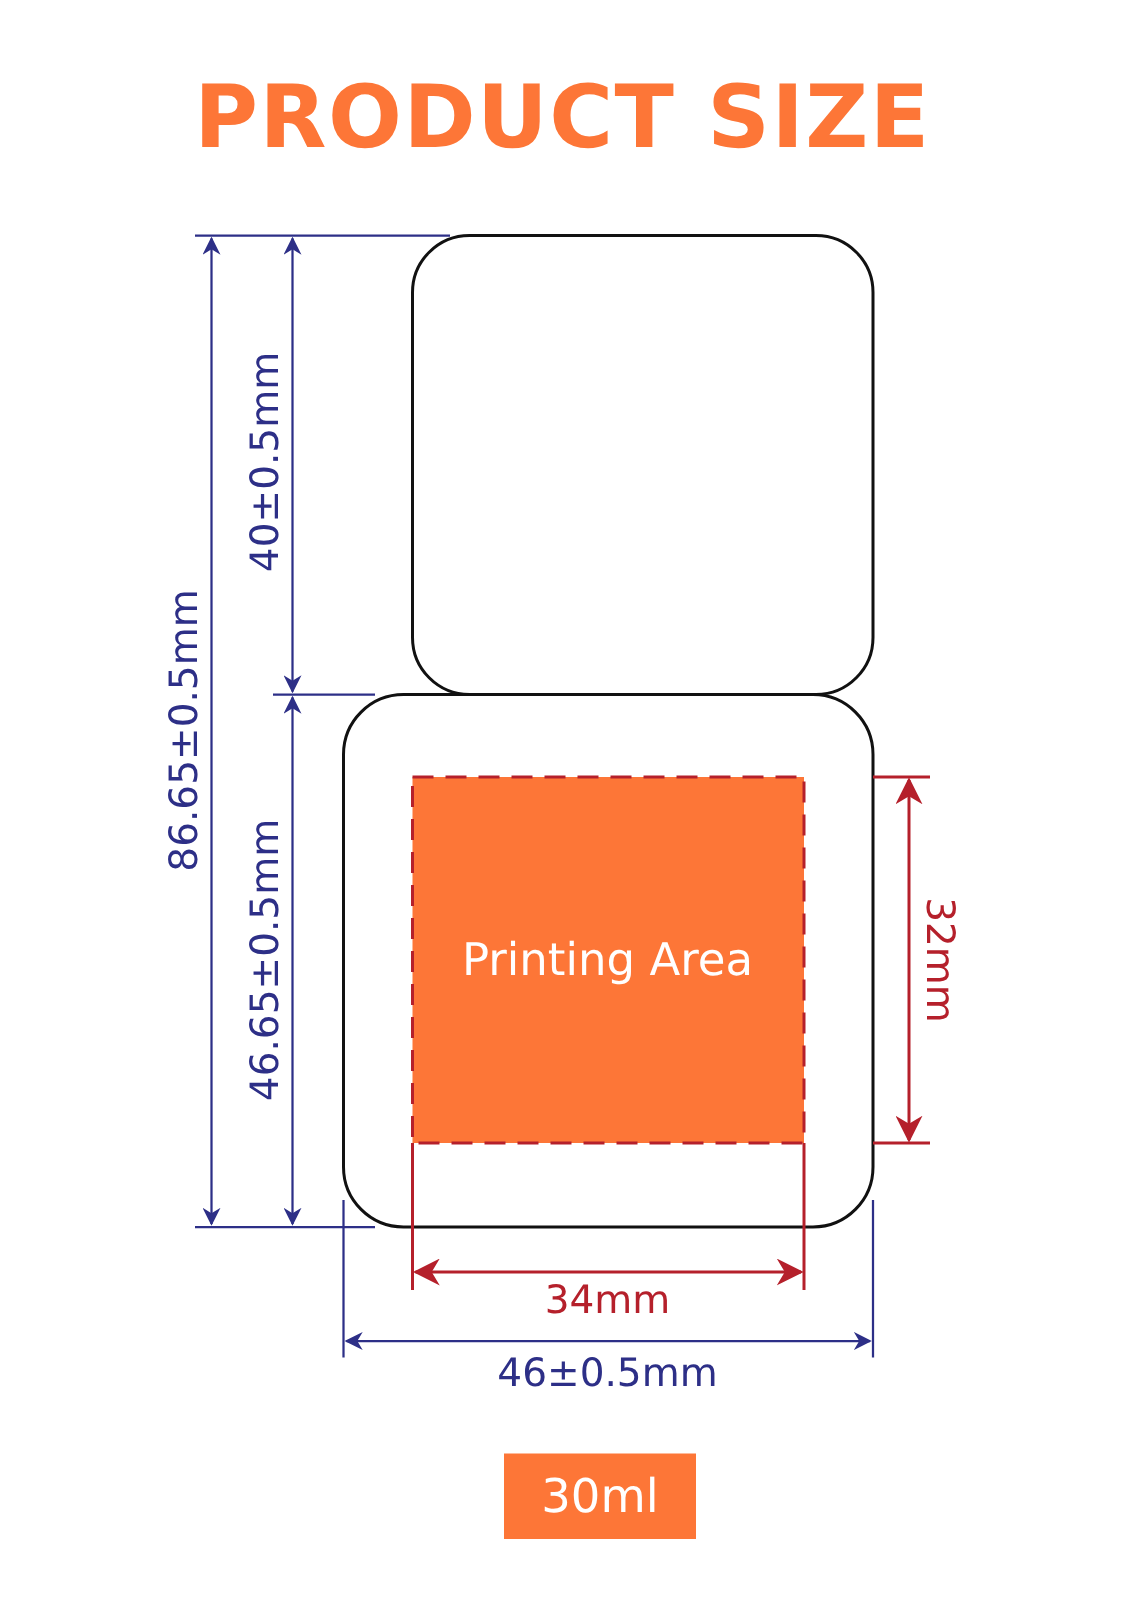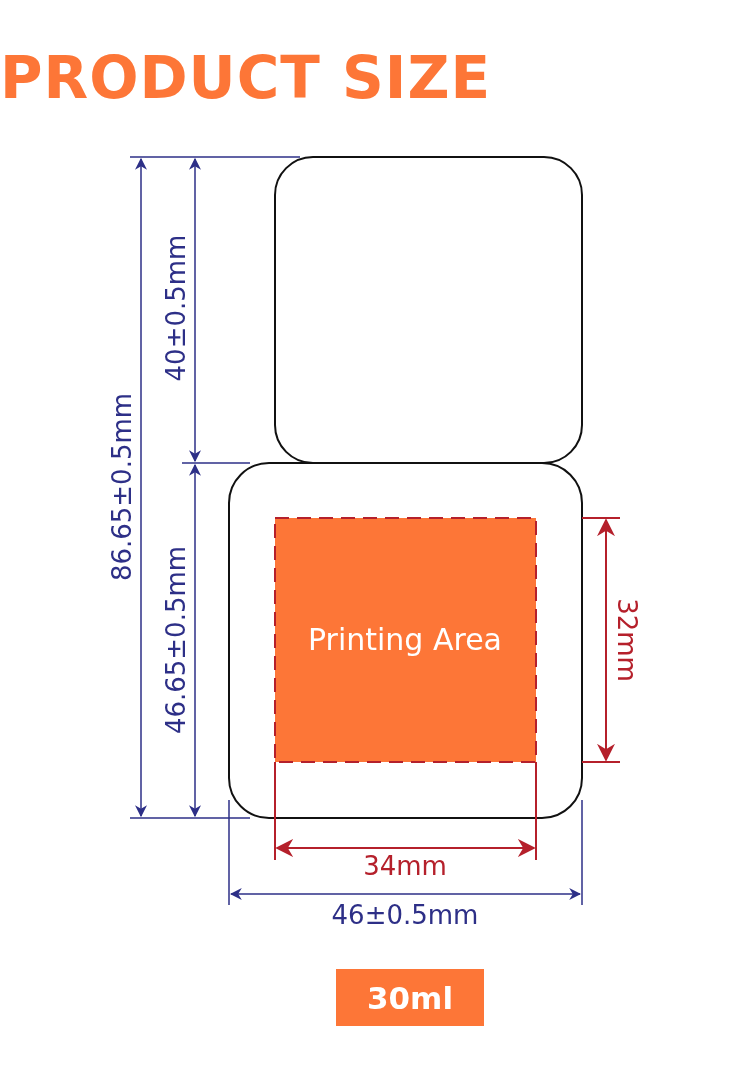--- a/index.html
+++ b/index.html
@@ -1,20 +1,20 @@
 <!DOCTYPE html>
 <html><head>
 <meta charset="utf-8">
 <style>
   html, body { margin:0; padding:0; background:#ffffff; }
   body { width:750px; height:1080px; position:relative; overflow:hidden; font-family:"DejaVu Sans", sans-serif; }
-  .title { position:absolute; top:44px; left:0; width:750px; font-size:58px; font-weight:bold; color:#fd7637; letter-spacing:1px; }
+  .title { position:absolute; top:44px; left:0; width:750px; text-align:center; font-size:58px; font-weight:bold; color:#fd7637; letter-spacing:1px; }
   svg.diagram { position:absolute; top:0; left:0; }
   .vlabel { font-family:"DejaVu Sans", sans-serif; }
-  .badge { position:absolute; left:336px; top:969px; width:148px; height:57px; background:#fd7637; color:#ffffff; font-size:31px; font-weight:bold; display:flex; align-items:center; justify-content:center; }
+  .badge { position:absolute; left:336px; top:969px; width:128px; height:57px; background:#fd7637; color:#ffffff; font-size:31px; font-weight:normal; display:flex; align-items:center; justify-content:center; }
 </style>
 </head>
 <body>
 
 <div class="title">PRODUCT SIZE</div>
 
 <svg class="diagram" width="750" height="1080" viewBox="0 0 750 1080">
   <defs>
     <marker id="arrBlue" viewBox="0 0 10 10" refX="9" refY="5" markerWidth="8" markerHeight="8" orient="auto-start-reverse">
       <path d="M0,0 L10,5 L0,10 L3,5 z" fill="#2d2f87"></path>

